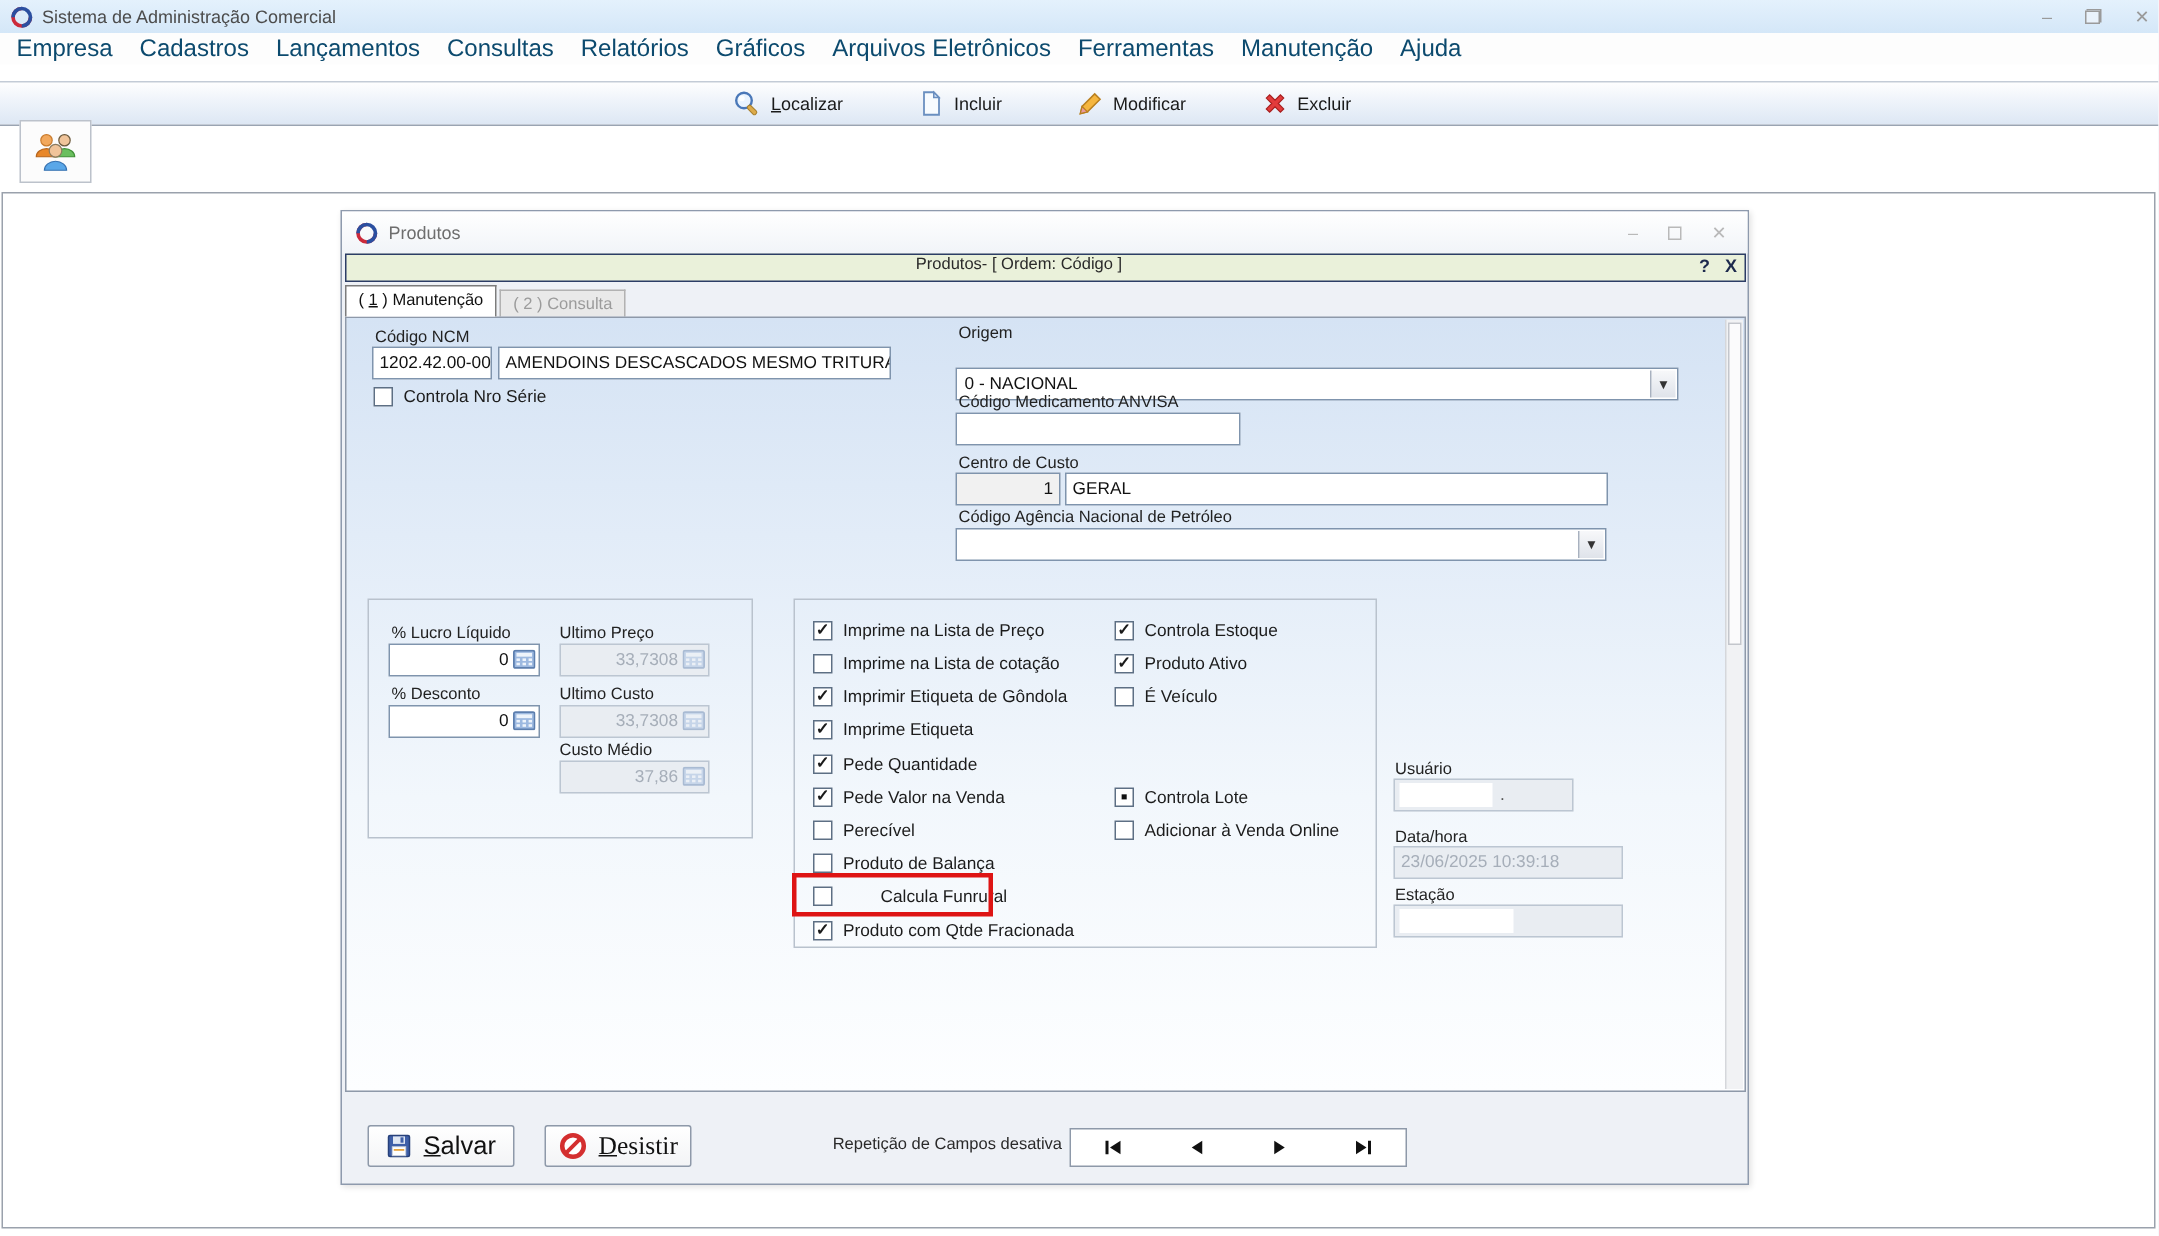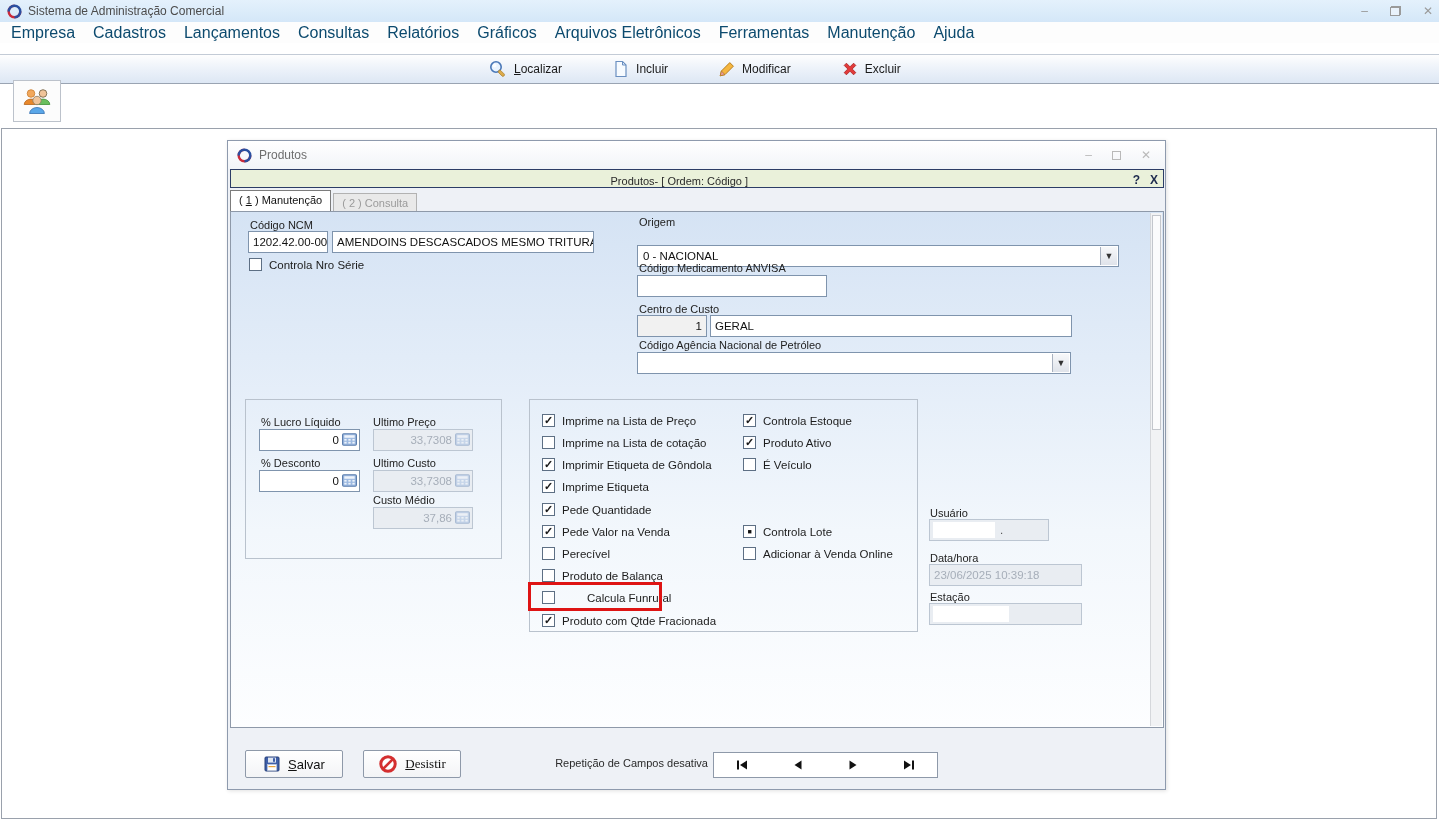--- a/index.html
+++ b/index.html
@@ -39,21 +39,21 @@
     background:#eef1f6; border:1px solid #8e9aad; box-shadow:1px 1px 4px rgba(0,0,0,.12); }
   .dlg-titlebar { position:absolute; left:0; top:0; width:100%; height:28px;
     background:linear-gradient(180deg,#ffffff,#f1f4f8); display:flex; align-items:center; }
   .dlg-titlebar .logo { margin:0 7px 0 9px; width:15px; height:15px; }
   .dlg-titlebar .ttl { font-size:12px; color:#6e6e6e; }
   .dlg-ctrls { position:absolute; right:14px; top:0; height:28px; display:flex; align-items:center; gap:20px; }
   .dlg-ctrls span { color:#b9b9b9; font-size:12px; line-height:1; }
   .dlg-ctrls .box-icon { border-color:#b9b9b9; }
 
   .order-bar { position:absolute; left:2px; top:28px; width:934px; height:19px;
-    background:#eaf1da; border:1px solid #2c3d66; display:flex; align-items:flex-end; }
+    background:#eaf1da; border:1px solid #2c3d66; display:flex; align-items:flex-start; }
   .order-bar .txt { flex:1; text-align:center; font-size:11px; color:#2a2a2a; }
   .order-bar .q, .order-bar .x { font-weight:bold; font-size:12px; color:#1d2a4d; padding:0 5px; cursor:default; }
 
   .toptabs { position:absolute; left:2px; top:49px; height:21px; display:flex; align-items:flex-end; }
   .toptab { font-size:11px; padding:3px 8px 2px; cursor:default; }
   .toptab.active { background:#fff; border:1px solid #7c7c7c; border-bottom:none; height:21px; color:#111; z-index:2; }
   .toptab.inactive { background:#e9e9e9; border:1px solid #b2b2b2; border-bottom:none; height:18px; color:#9b9b9b; margin-left:2px; }
 
   .content { position:absolute; left:2px; top:70px; width:934px; height:517px;
     border:1px solid #8e99a9;
@@ -91,21 +91,21 @@
   .vthumb { position:absolute; left:1px; top:2px; width:9px; height:215px;
     background:#fbfbfc; border:1px solid #c3c6cc; }
 
   .btabs { position:absolute; left:15px; top:587px; height:19px; display:flex; gap:3px; }
   .btab { height:19px; padding:2px 9px 0; background:#fff; border:1px solid #98a0ac; border-top:none;
     border-radius:0 0 5px 5px; font-size:10.5px; color:#222; white-space:nowrap; cursor:default; }
   .btab.state-active { background:#d5d5d5; }
 
   .actionbtn { position:absolute; top:609px; width:98px; height:28px; background:linear-gradient(180deg,#ffffff,#f3f4f6);
     border:1px solid #8e99a9; border-radius:2px; display:flex; align-items:center; justify-content:center;
-    gap:7px; font-size:13px; color:#111; cursor:default; }
+    gap:7px; font-size:17px; color:#111; cursor:default; }
   .u { text-decoration:underline; }
 
   .repeat-lbl { position:absolute; top:616px; left:300px; width:180px; text-align:right;
     font-size:11px; color:#2a2a2a; white-space:nowrap; }
 
   .navstrip { position:absolute; left:485px; top:611px; width:225px; height:26px; background:#fff;
     border:1px solid #8e99a9; display:flex; }
   .navbtn { flex:1; display:flex; align-items:center; justify-content:center; cursor:default; }
 </style>
 </head>

